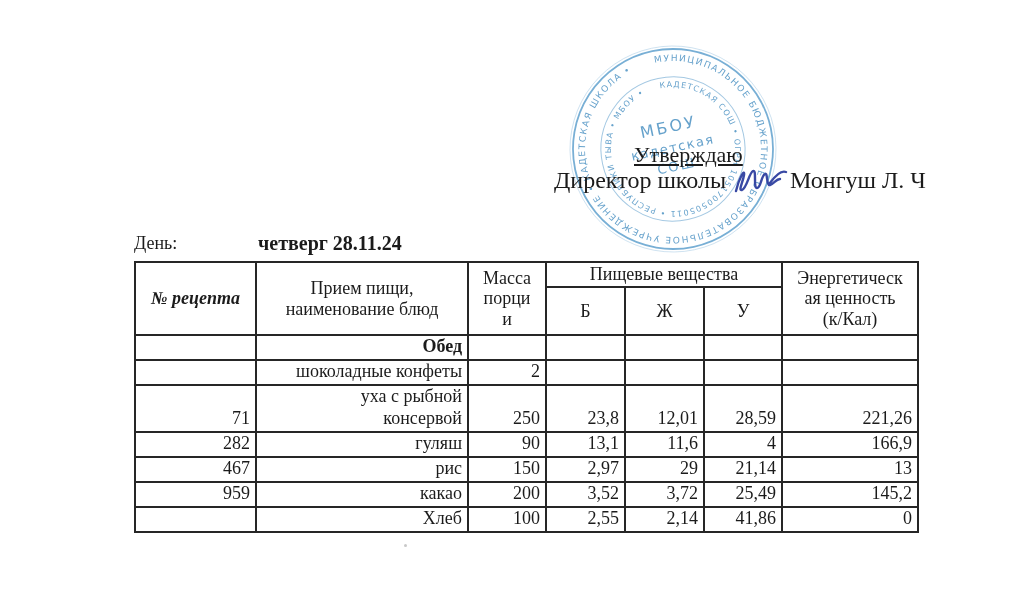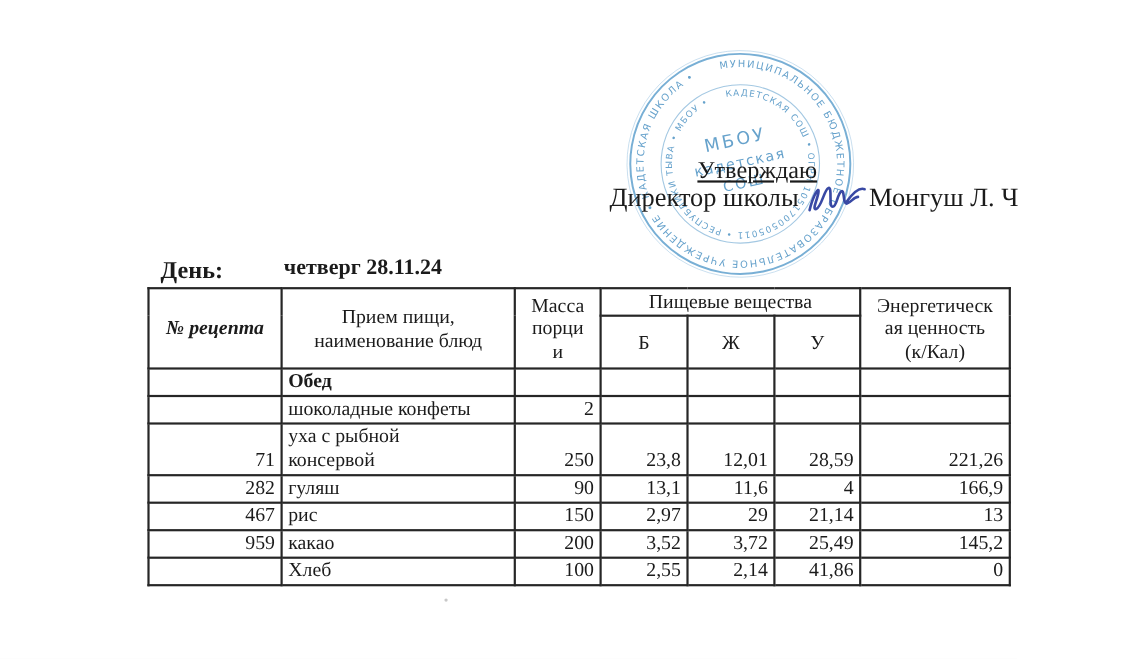--- a/index.html
+++ b/index.html
@@ -27,21 +27,21 @@
   .director-row{
     position:absolute;left:554px;top:167px;
     display:flex;align-items:center;
     font-size:24px;z-index:3;white-space:nowrap;
   }
   .director-row .sig{
     margin:-12px 2px -10px 4px;
     flex:0 0 auto;
   }
   
-  .day-label{position:absolute;left:146px;top:233px;font-size:22px;font-weight:bold;}
+  .day-label{position:absolute;left:134px;top:233px;font-size:18px;}
   .day-value{position:absolute;left:258px;top:232px;font-size:20px;font-weight:bold;}
   
   table.menu{
     position:absolute;left:134px;top:261px;
     width:783px;
     border-collapse:collapse;table-layout:fixed;
     font-size:18px;
   }
   table.menu th, table.menu td{
     border:2px solid #262626;
@@ -52,21 +52,21 @@
   table.menu thead th{
     text-align:center;vertical-align:middle;
     font-weight:normal;line-height:1.12;
     padding:1px 2px;
   }
   table.menu thead th.bold{font-weight:bold;font-style:italic;}
   table.menu tbody td{
     vertical-align:bottom;line-height:1.22;
   }
   .num{text-align:right;}
-  .name{text-align:left;}
+  .name{text-align:right;}
   .bold{font-weight:bold;}
   
   .speck{
     position:absolute;left:404px;top:544px;
     width:3px;height:3px;border-radius:50%;
     background:#9a9a9a;opacity:.55;
   }
 </style>
 </head>
 <body>

